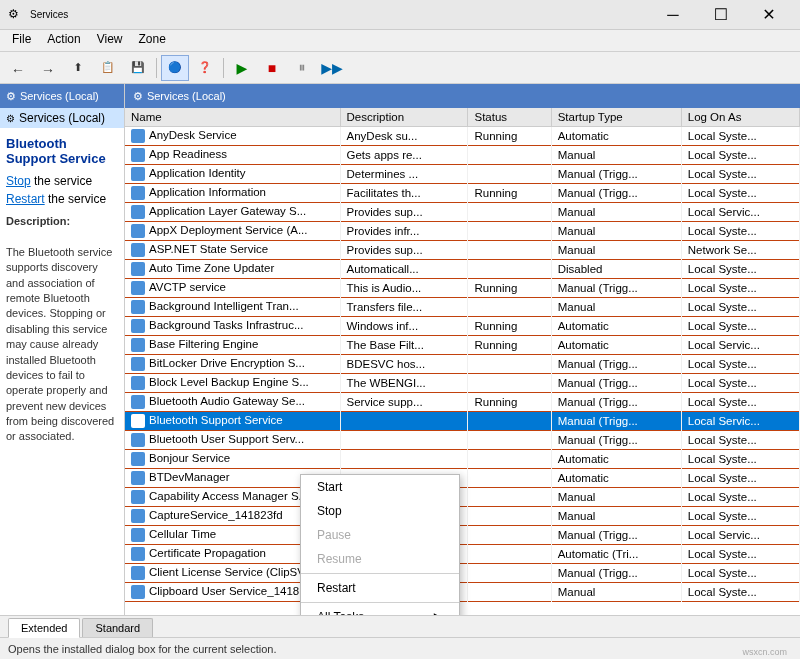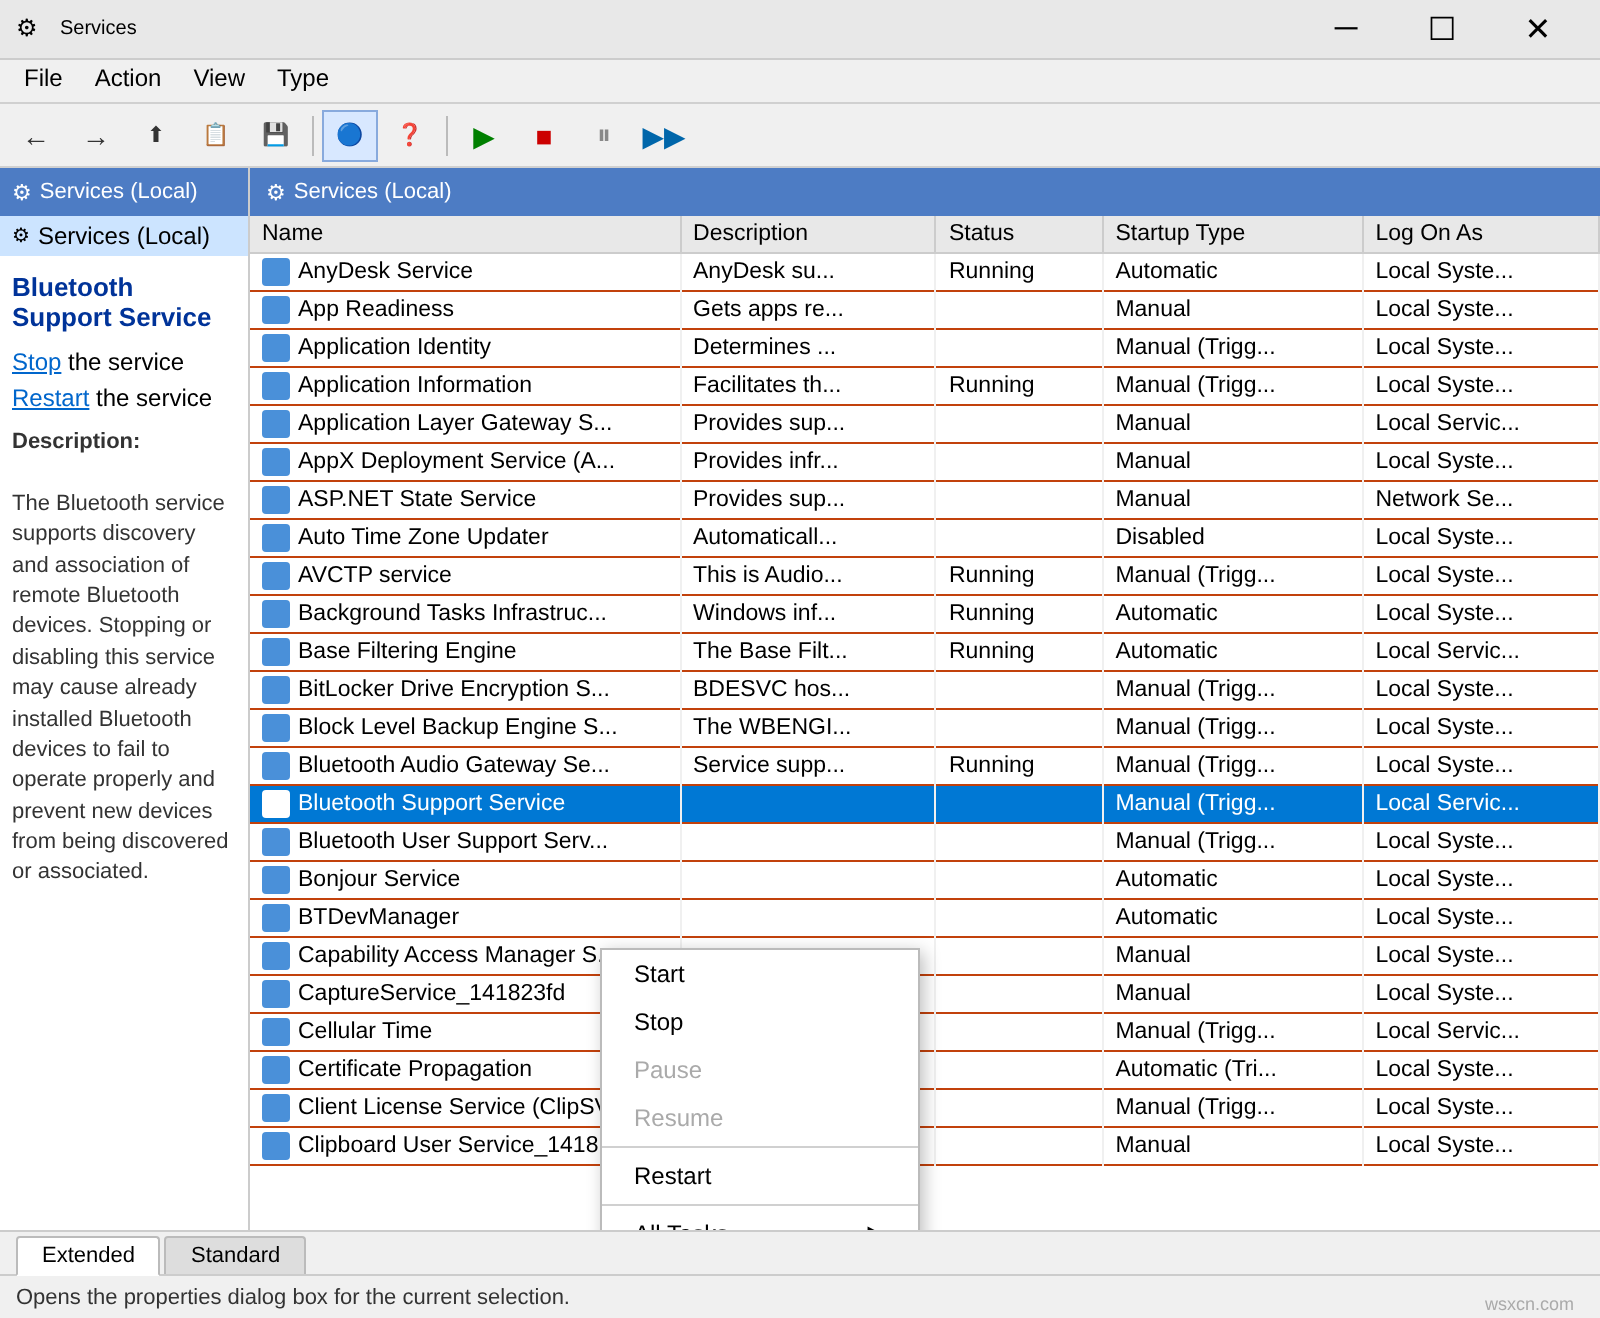--- a/index.html
+++ b/index.html
@@ -245,21 +245,21 @@
     <button class="title-bar-btn">─</button>
     <button class="title-bar-btn">☐</button>
     <button class="title-bar-btn close">✕</button>
   </div>
 </div>
 
 <div class="menu-bar">
   <span class="menu-item">File</span>
   <span class="menu-item">Action</span>
   <span class="menu-item">View</span>
-  <span class="menu-item">Type</span>
+  <span class="menu-item">Zone</span>
 </div>
 
 <div class="toolbar">
   <button class="toolbar-btn">←</button>
   <button class="toolbar-btn">→</button>
   <button class="toolbar-btn" style="font-size:11px;">⬆</button>
   <button class="toolbar-btn" style="font-size:11px;">📋</button>
   <button class="toolbar-btn" style="font-size:11px;">💾</button>
   <div class="toolbar-separator"></div>
   <button class="toolbar-btn" style="font-size:11px; background:#d8e8ff; border-color:#88aadd;">🔵</button>
@@ -375,20 +375,27 @@
               <td>Local Syste...</td>
             </tr>
             <tr>
               <td><span style="display: inline-block; width: 14px; height: 14px; background: rgb(74, 144, 217); border-radius: 2px; margin-right: 4px; vertical-align: middle; flex-shrink: 0;"></span>AVCTP service</td>
               <td>This is Audio...</td>
               <td>Running</td>
               <td>Manual (Trigg...</td>
               <td>Local Syste...</td>
             </tr>
             <tr>
+              <td><span style="display: inline-block; width: 14px; height: 14px; background: rgb(74, 144, 217); border-radius: 2px; margin-right: 4px; vertical-align: middle; flex-shrink: 0;"></span>Background Intelligent Tran...</td>
+              <td>Transfers file...</td>
+              <td></td>
+              <td>Manual</td>
+              <td>Local Syste...</td>
+            </tr>
+            <tr>
               <td><span style="display: inline-block; width: 14px; height: 14px; background: rgb(74, 144, 217); border-radius: 2px; margin-right: 4px; vertical-align: middle; flex-shrink: 0;"></span>Background Tasks Infrastruc...</td>
               <td>Windows inf...</td>
               <td>Running</td>
               <td>Automatic</td>
               <td>Local Syste...</td>
             </tr>
             <tr>
               <td><span style="display: inline-block; width: 14px; height: 14px; background: rgb(74, 144, 217); border-radius: 2px; margin-right: 4px; vertical-align: middle; flex-shrink: 0;"></span>Base Filtering Engine</td>
               <td>The Base Filt...</td>
               <td>Running</td>
@@ -506,16 +513,16 @@
     </div>
   </div>
 </div>
 
 <div class="tabs-bar">
   <div class="tab active">Extended</div>
   <div class="tab">Standard</div>
 </div>
 
 <div class="status-bar">
-  <span>Opens the properties dialog box for the current selection.</span>
+  <span>Opens the installed dialog box for the current selection.</span>
 </div>
 
 <div class="watermark">wsxcn.com</div>
 
 </body></html>

